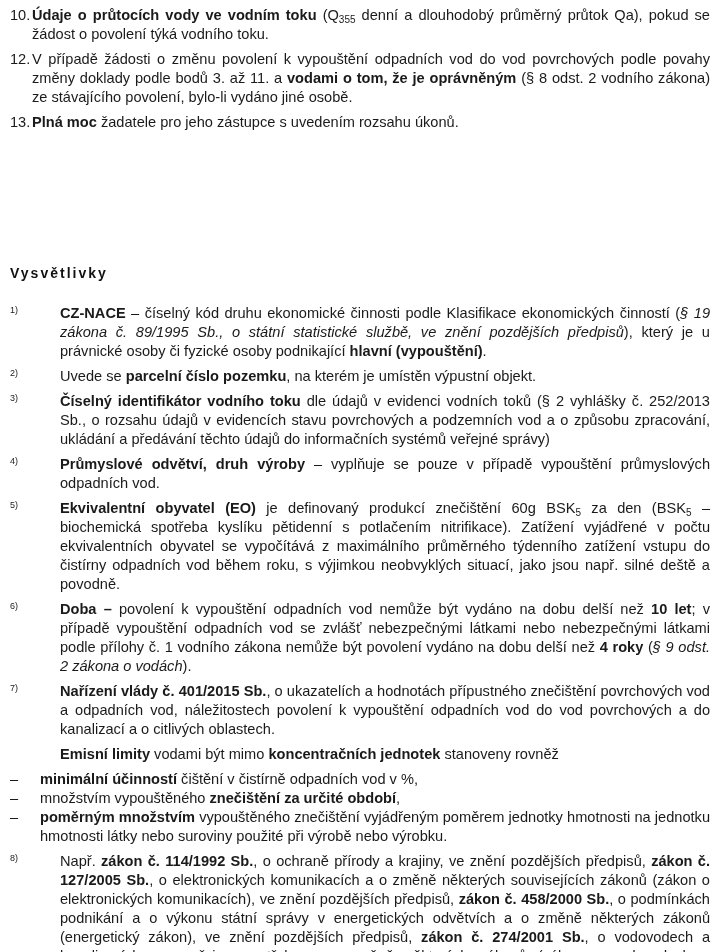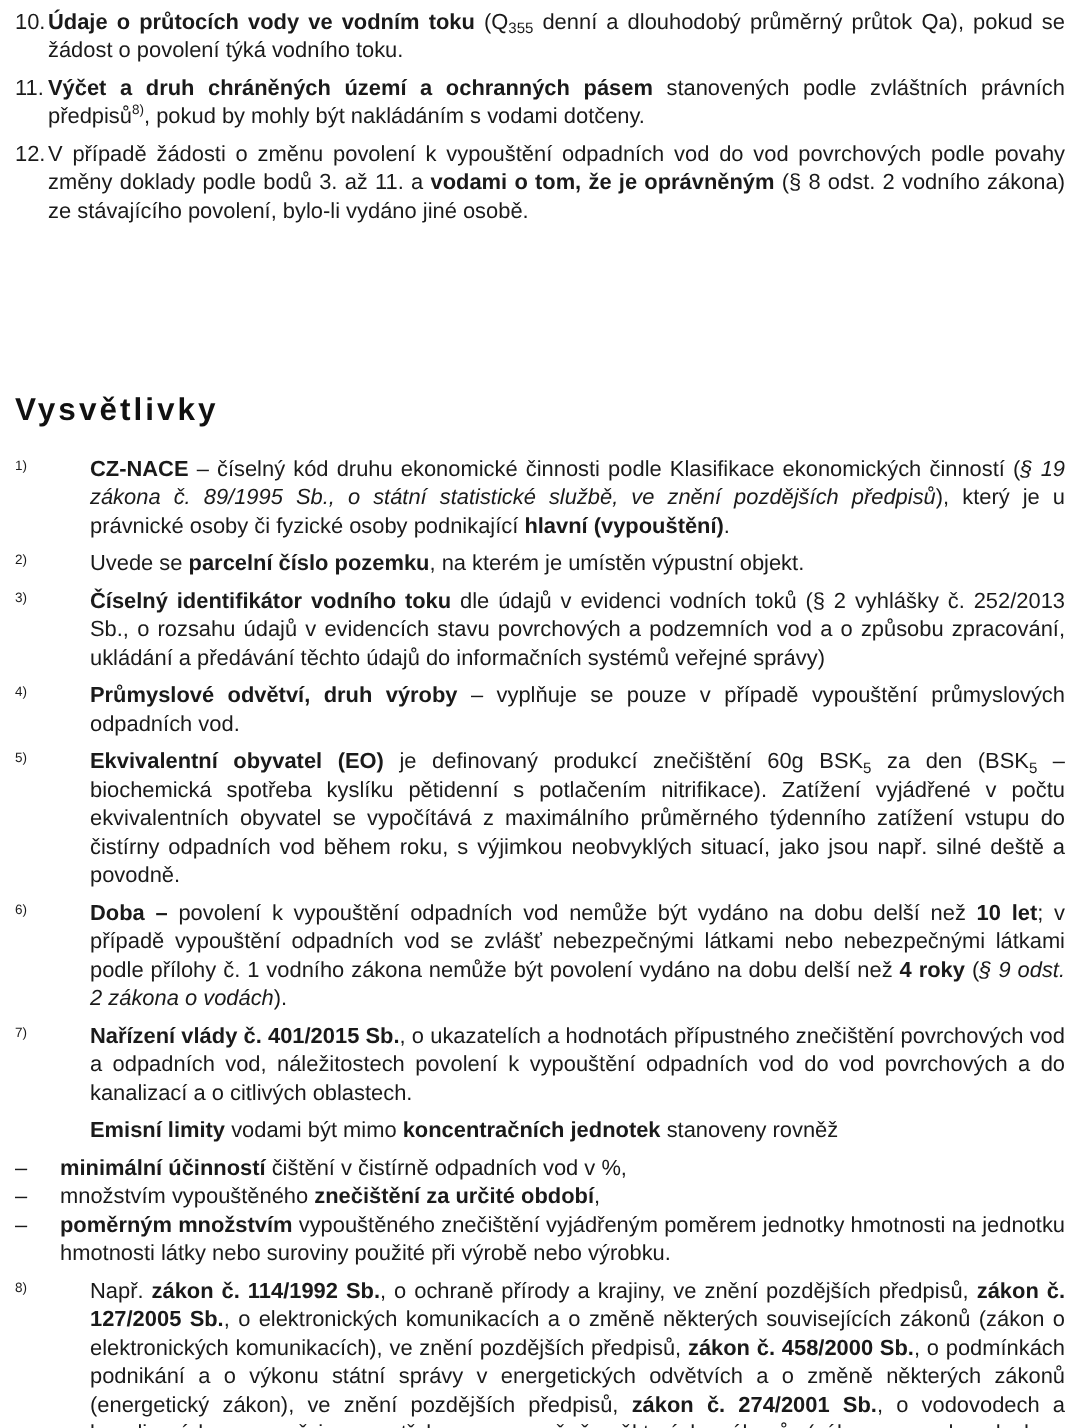--- a/index.html
+++ b/index.html
@@ -12,21 +12,21 @@
   .numlist { position: absolute; left: 10px; top: 6px; width: 700px; }
   .nitem { display: flex; margin-bottom: 6px; text-align: justify; }
   .nnum { flex: 0 0 22px; }
   .ntext { flex: 1; }
   b { font-weight: bold; }
   i { font-style: italic; }
   sub { font-size: 10px; vertical-align: -3px; line-height: 0; }
   sup { font-size: 9px; vertical-align: 6px; line-height: 0; }
   .heading {
     position: absolute; left: 10px; top: 264px;
-    font-weight: bold; font-size: 21px; letter-spacing: 2px; color: #111;
+    font-weight: bold; font-size: 14px; letter-spacing: 2px; color: #111;
   }
   .notes { position: absolute; left: 10px; top: 304px; width: 700px; }
   .note { display: flex; margin-bottom: 6px; }
   .nmark { flex: 0 0 50px; font-size: 9px; line-height: 12px; padding-top: 0px; }
   .nbody { flex: 1; text-align: justify; }
   .nbody p { margin: 0 0 6px 0; }
   .dashlist { margin: 0; padding: 0; list-style: none; }
   .dashlist li { display: flex; }
   .dash { flex: 0 0 30px; margin-left: -50px; padding-left: 0; }
   .dtext { flex: 1; text-align: justify; }
@@ -35,26 +35,26 @@
 <body>
 
 <div class="page">
 
   <div class="numlist">
     <div class="nitem">
       <span class="nnum">10.</span>
       <span class="ntext"><b>Údaje o průtocích vody ve vodním toku</b><span> (Q</span><sub>355</sub><span> denní a dlouhodobý průměrný průtok Qa), pokud se žádost o povolení týká vodního toku.</span></span>
     </div>
     <div class="nitem">
-      <span class="nnum">11.</span>
-      <span class="ntext"><b>Výčet a druh chráněných území a ochranných pásem</b><span> stanovených podle zvláštních právních předpisů</span><sup>8)</sup><span>, pokud by mohly být nakládáním s vodami dotčeny.</span></span>
+      <span class="nnum">12.</span>
+      <span class="ntext"><span>V případě žádosti o změnu povolení k vypouštění odpadních vod do vod povrchových podle povahy změny doklady podle bodů 3. až 11. a </span><b>vodami o tom, že je oprávněným</b><span> (§ 8 odst. 2 vodního zákona) ze stávajícího povolení, bylo-li vydáno jiné osobě.</span></span>
     </div>
     <div class="nitem">
-      <span class="nnum">12.</span>
-      <span class="ntext"><span>V případě žádosti o změnu povolení k vypouštění odpadních vod do vod povrchových podle povahy změny doklady podle bodů 3. až 11. a </span><b>vodami o tom, že je oprávněným</b><span> (§ 8 odst. 2 vodního zákona) ze stávajícího povolení, bylo-li vydáno jiné osobě.</span></span>
+      <span class="nnum">13.</span>
+      <span class="ntext"><b>Plná moc</b><span> žadatele pro jeho zástupce s uvedením rozsahu úkonů.</span></span>
     </div>
   </div>
 
   <div class="heading">Vysvětlivky</div>
 
   <div class="notes">
 
     <div class="note">
       <span class="nmark">1)</span>
       <div class="nbody"><b>CZ-NACE</b><span> – číselný kód druhu ekonomické činnosti podle Klasifikace ekonomických činností (</span><i>§ 19 zákona č. 89/1995 Sb., o státní statistické službě, ve znění pozdějších předpisů</i><span>), který je u právnické osoby či fyzické osoby podnikající </span><b>hlavní (vypouštění)</b><span>.</span></div>

